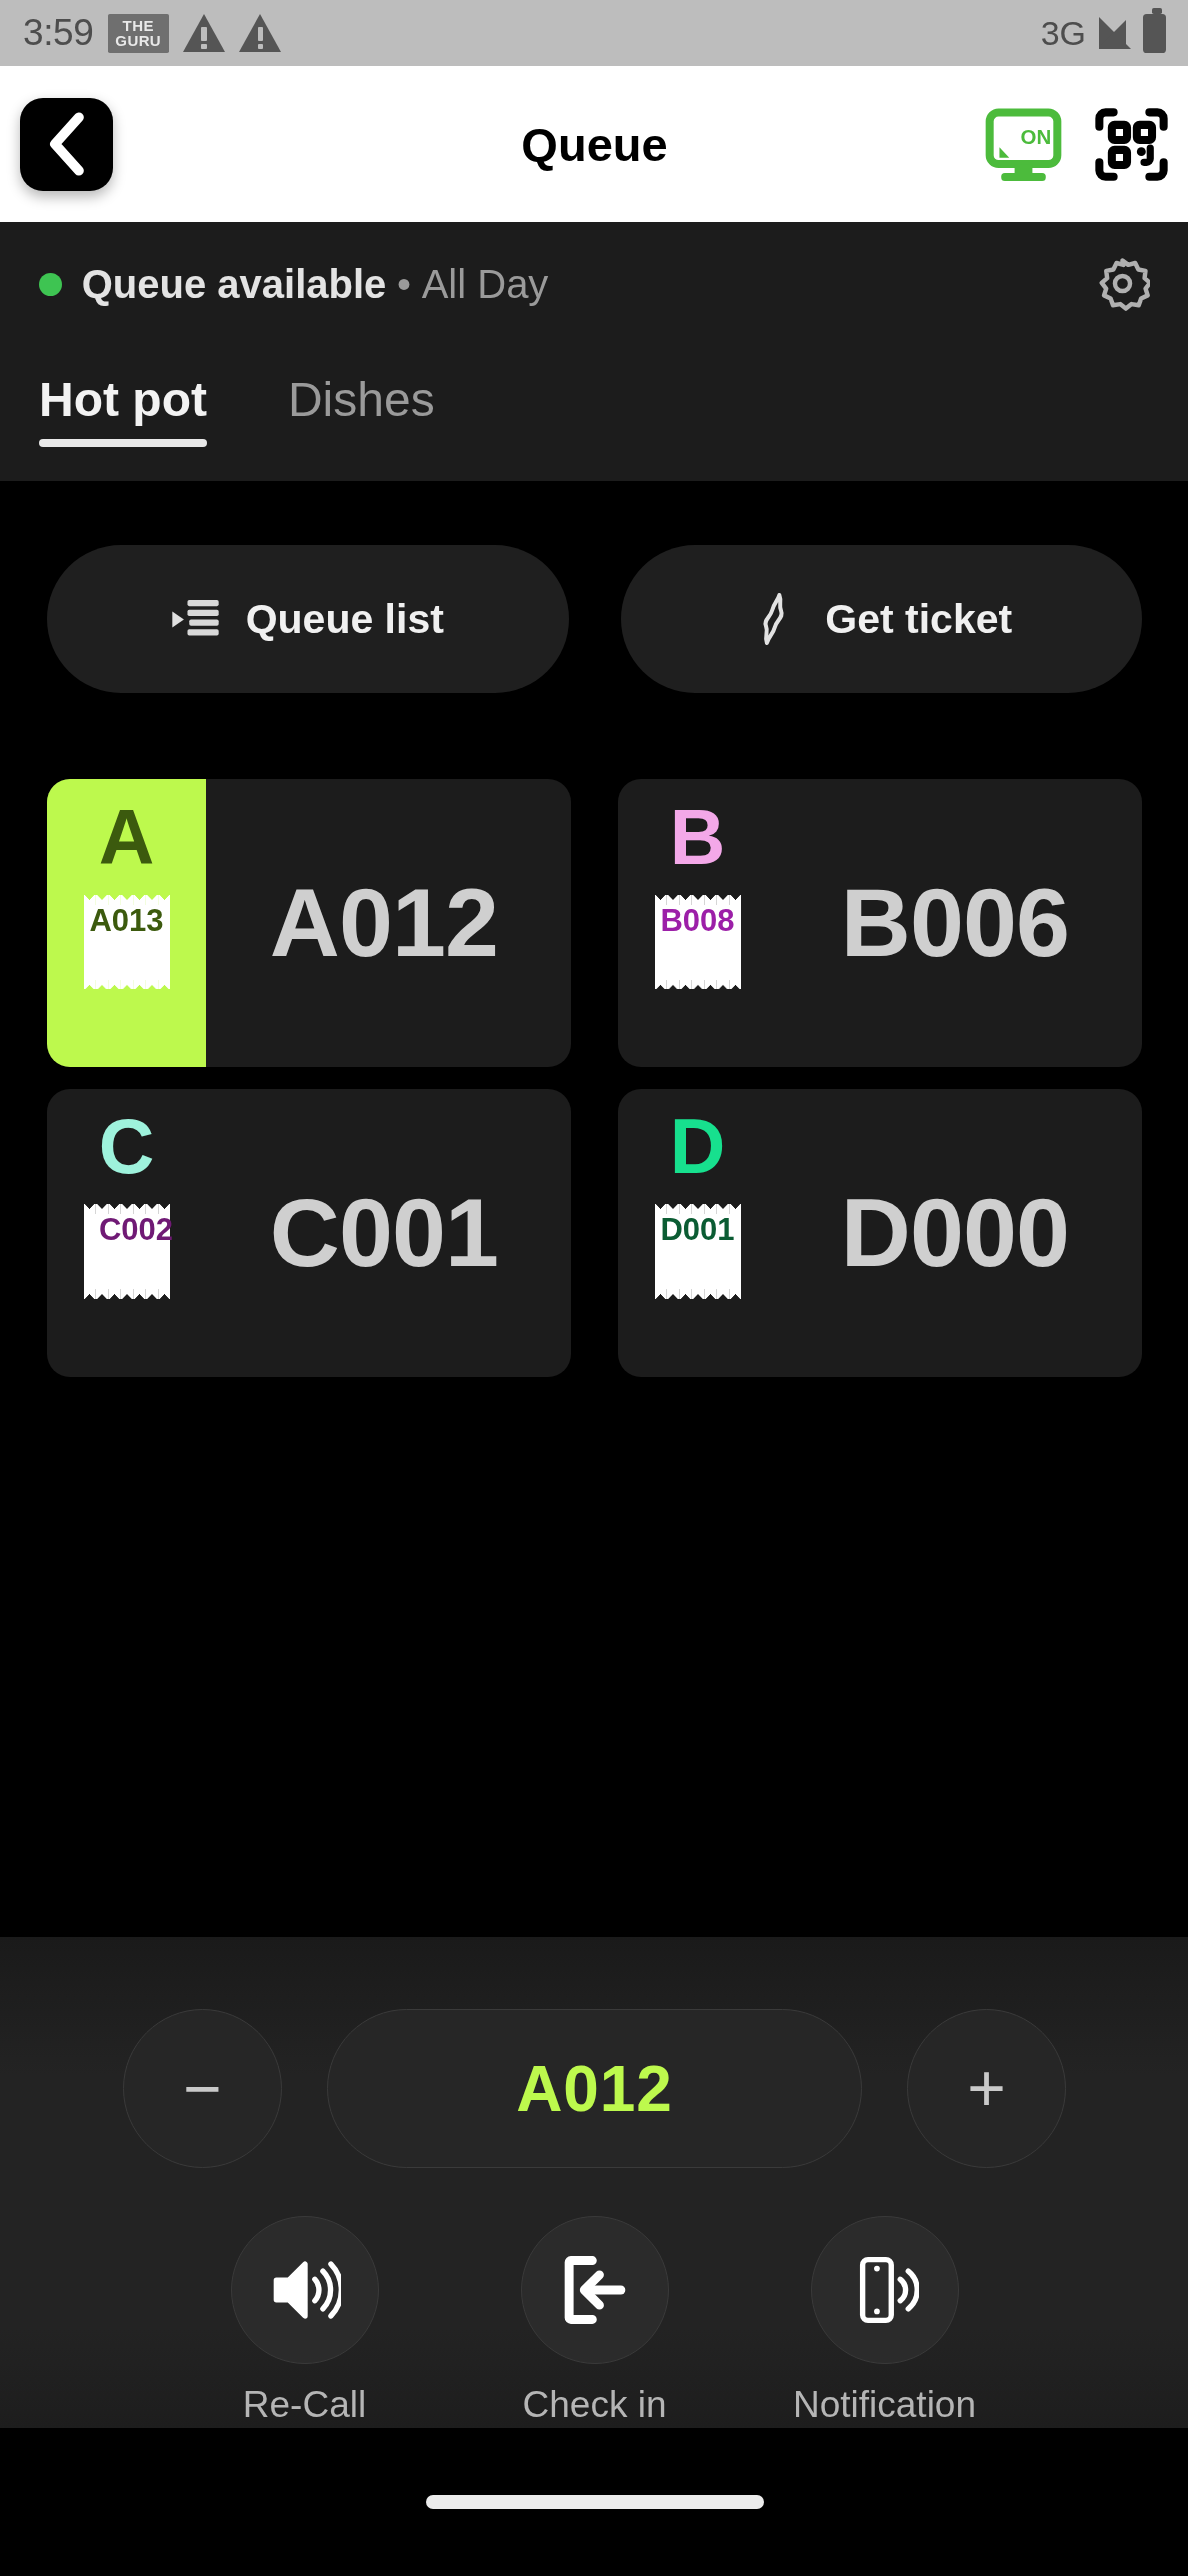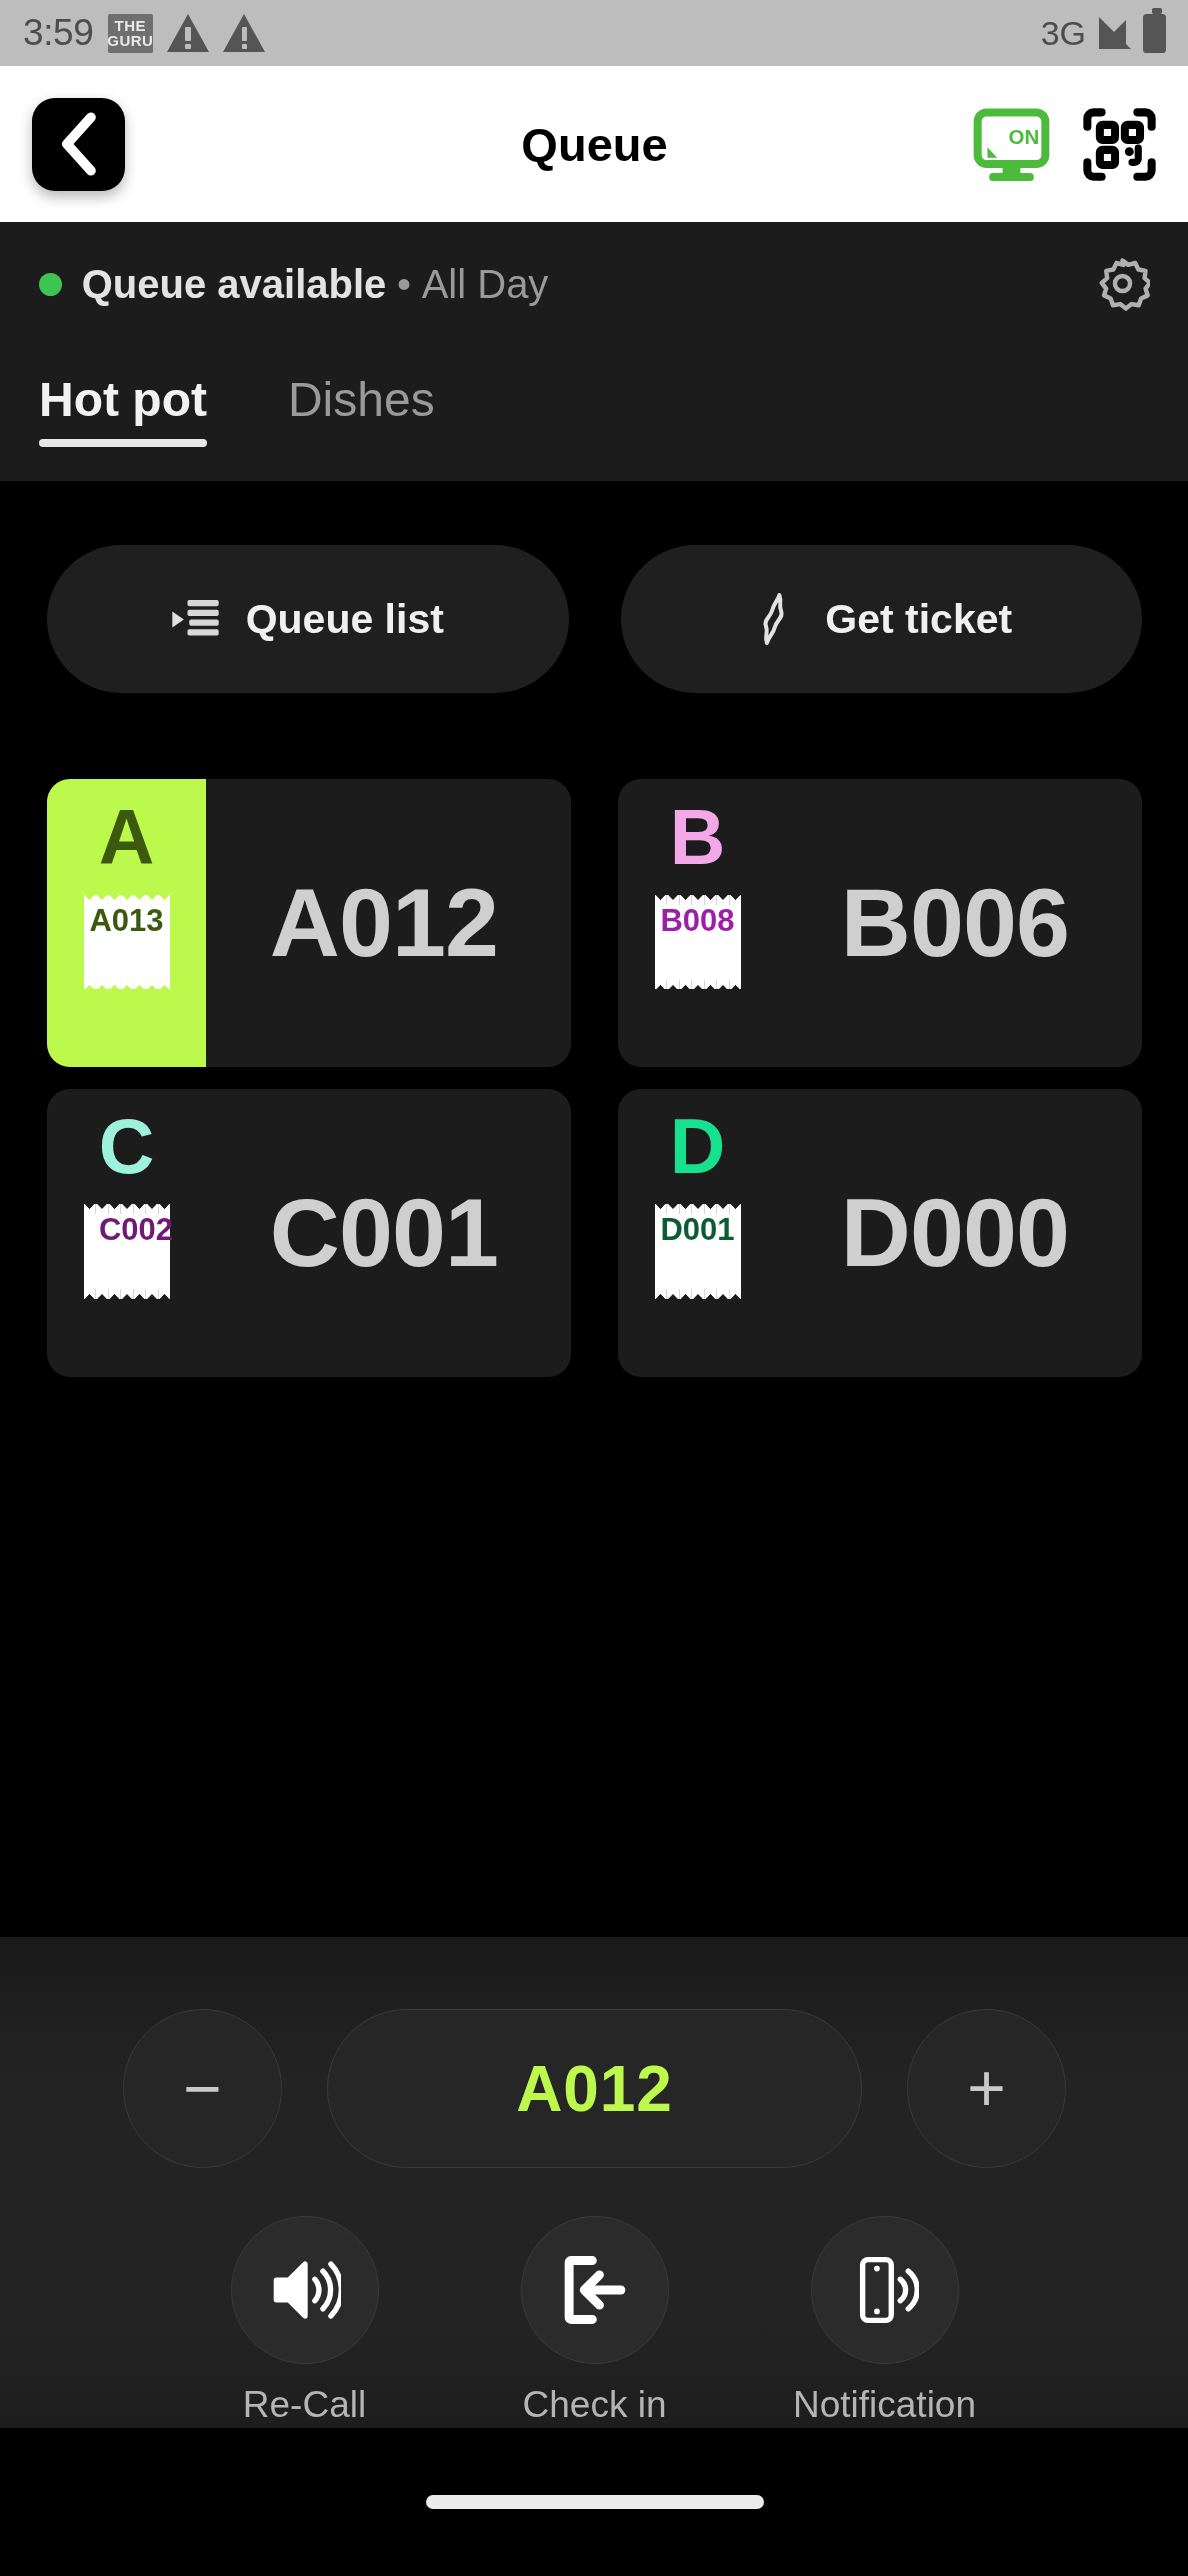--- a/index.html
+++ b/index.html
@@ -13,39 +13,39 @@
   
   .statusbar{
     height:66px; background:#bdbdbd; color:#4a4a4a;
     display:flex; align-items:center; padding:0 23px;
     font-size:36px; font-weight:400;
   }
   .sb-left{ display:flex; align-items:center; gap:14.3px; }
   .sb-right{ margin-left:auto; display:flex; align-items:center; gap:12.5px; }
   .sb-time{ font-size:37px; letter-spacing:-0.4px; color:#4d4d4d; }
   .guru-icon{
-    width:45px; height:39px; background:#6f6f6f; color:#e8e8e8;
+    width:61px; height:39px; background:#6f6f6f; color:#e8e8e8;
     font-size:15px; line-height:1; font-weight:700;
     display:flex; flex-direction:column; align-items:center; justify-content:center;
     letter-spacing:0.4px; position:relative; border-radius:1.8px;
   }
   .guru-icon span{ display:block; }
   .warn-tri{ width:0;height:0;border-left:21.5px solid transparent;border-right:21.5px solid transparent;border-bottom:38px solid #555; position:relative;}
   .warn-tri::after{content:"";position:absolute;left:-2.7px;top:12.5px;width:5.4px;height:14.3px;background:#bdbdbd;border-radius:0.9px;}
   .warn-tri::before{content:"";position:absolute;left:-2.7px;top:29.5px;width:5.4px;height:5.4px;background:#bdbdbd;border-radius:0.9px;}
   .net-3g{ font-size:34px; color:#4d4d4d; letter-spacing:0px; }
   .sig-tri{ width:0;height:0;border-left:32px solid #555;border-top:32px solid transparent; position:relative;}
   .sig-tri::after{content:"";position:absolute;left:-29.5px;top:-29px;width:0;height:0;border-left:25px solid transparent;border-bottom:25px solid #555;}
   .battery{ width:23px; height:39px; border:4.5px solid #555; border-radius:3.6px; background:#555; position:relative;}
   .battery::before{content:"";position:absolute;top:-9.8px;left:4.5px;width:10.7px;height:6.3px;background:#555;border-radius:1.8px;}
 
   
   .header{
     height:156px; background:#fff; display:flex; align-items:center;
-    padding:0 32px; position:relative;
+    padding:0 20px; position:relative;
   }
   .back-btn{
     width:93px; height:93px; background:#000; border-radius:23px;
     display:flex; align-items:center; justify-content:center; cursor:pointer;
     box-shadow:0 5.4px 12.5px rgba(0,0,0,.28);
   }
   .back-btn svg{ display:block; }
   .header-title{
     position:absolute; left:0; right:0; text-align:center;
     font-size:47px; font-weight:700; color:#000; pointer-events:none;

